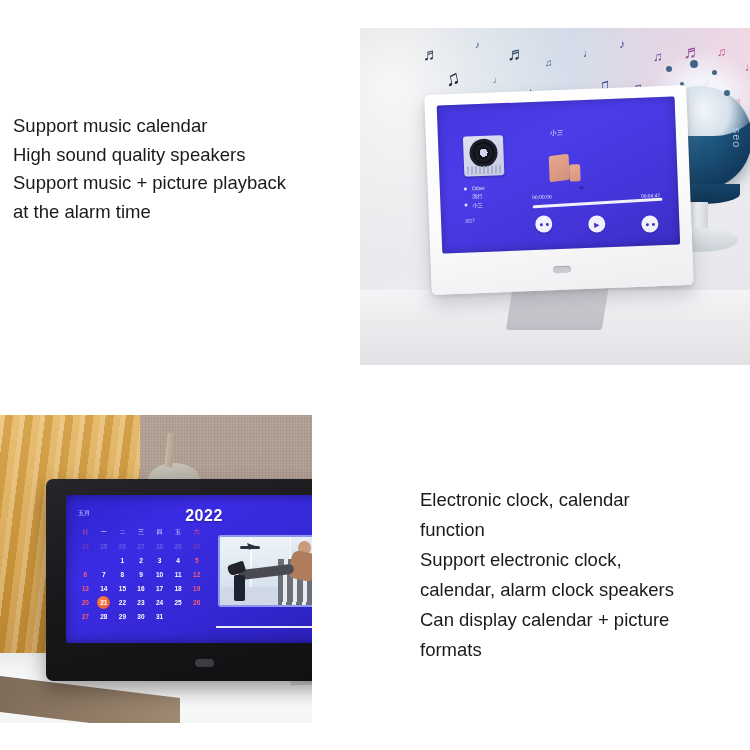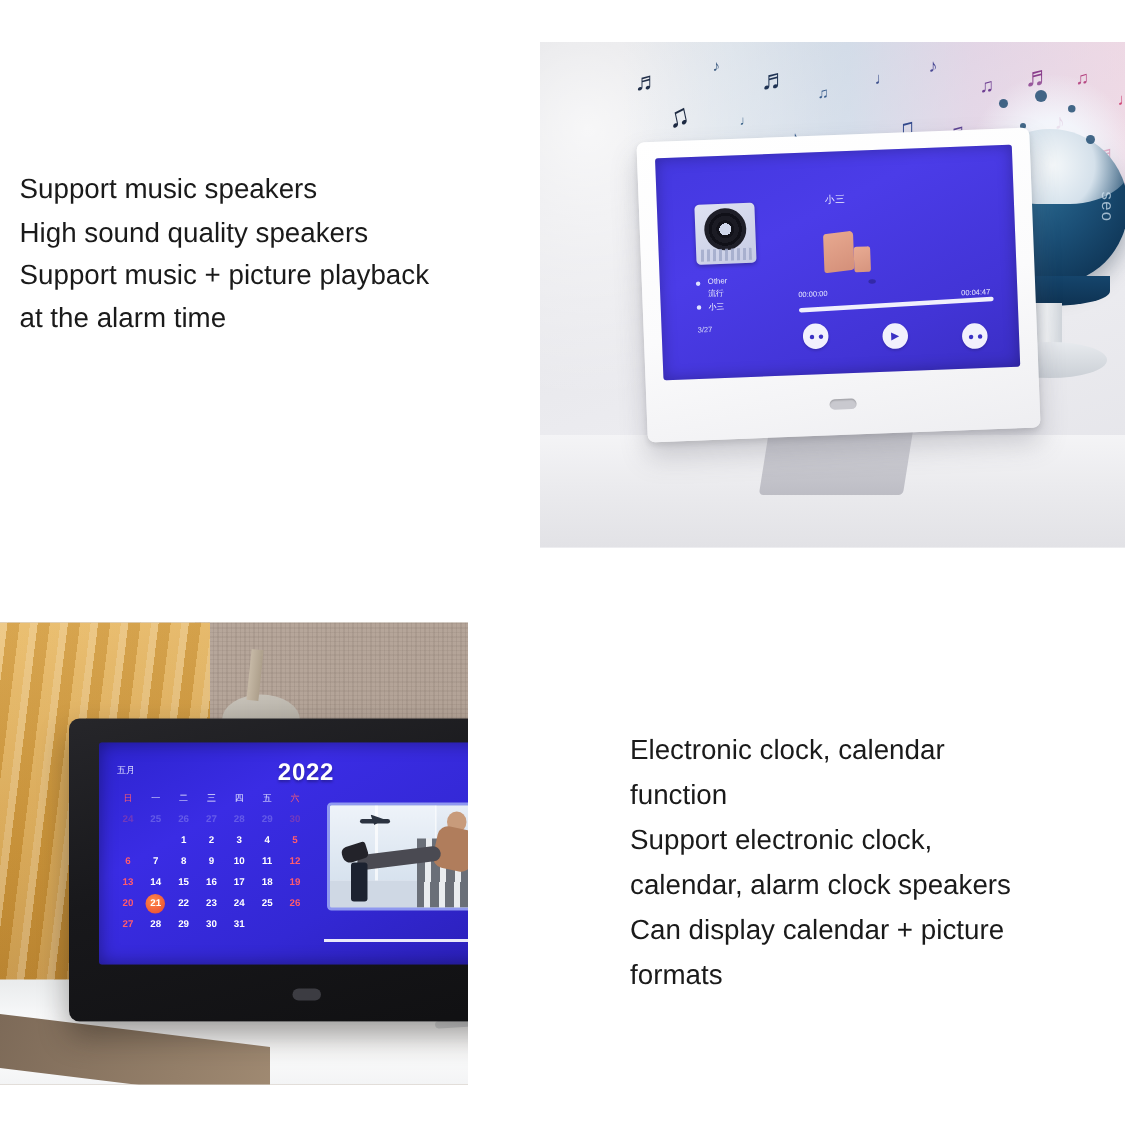--- a/index.html
+++ b/index.html
@@ -190,21 +190,21 @@
 
   .bot-text{position:absolute;left:420px;top:87px;width:320px;}
   .bot-text .line{font-size:18.5px;color:#1a1a1a;line-height:30px;}
 </style>
 </head>
 <body>
 
 <div class="top-section">
 
   <div class="top-text">
-    <div class="line">Support music speakers</div>
+    <div class="line">Support music calendar</div>
     <div class="line">High sound quality speakers</div>
     <div class="line">Support music + picture playback</div>
     <div class="line">at the alarm time</div>
   </div>
 
   <div class="photo-top">
     <div class="pt-wallbase"></div>
     <div class="pt-wallsheen"></div>
 
     <div class="pt-notes">

